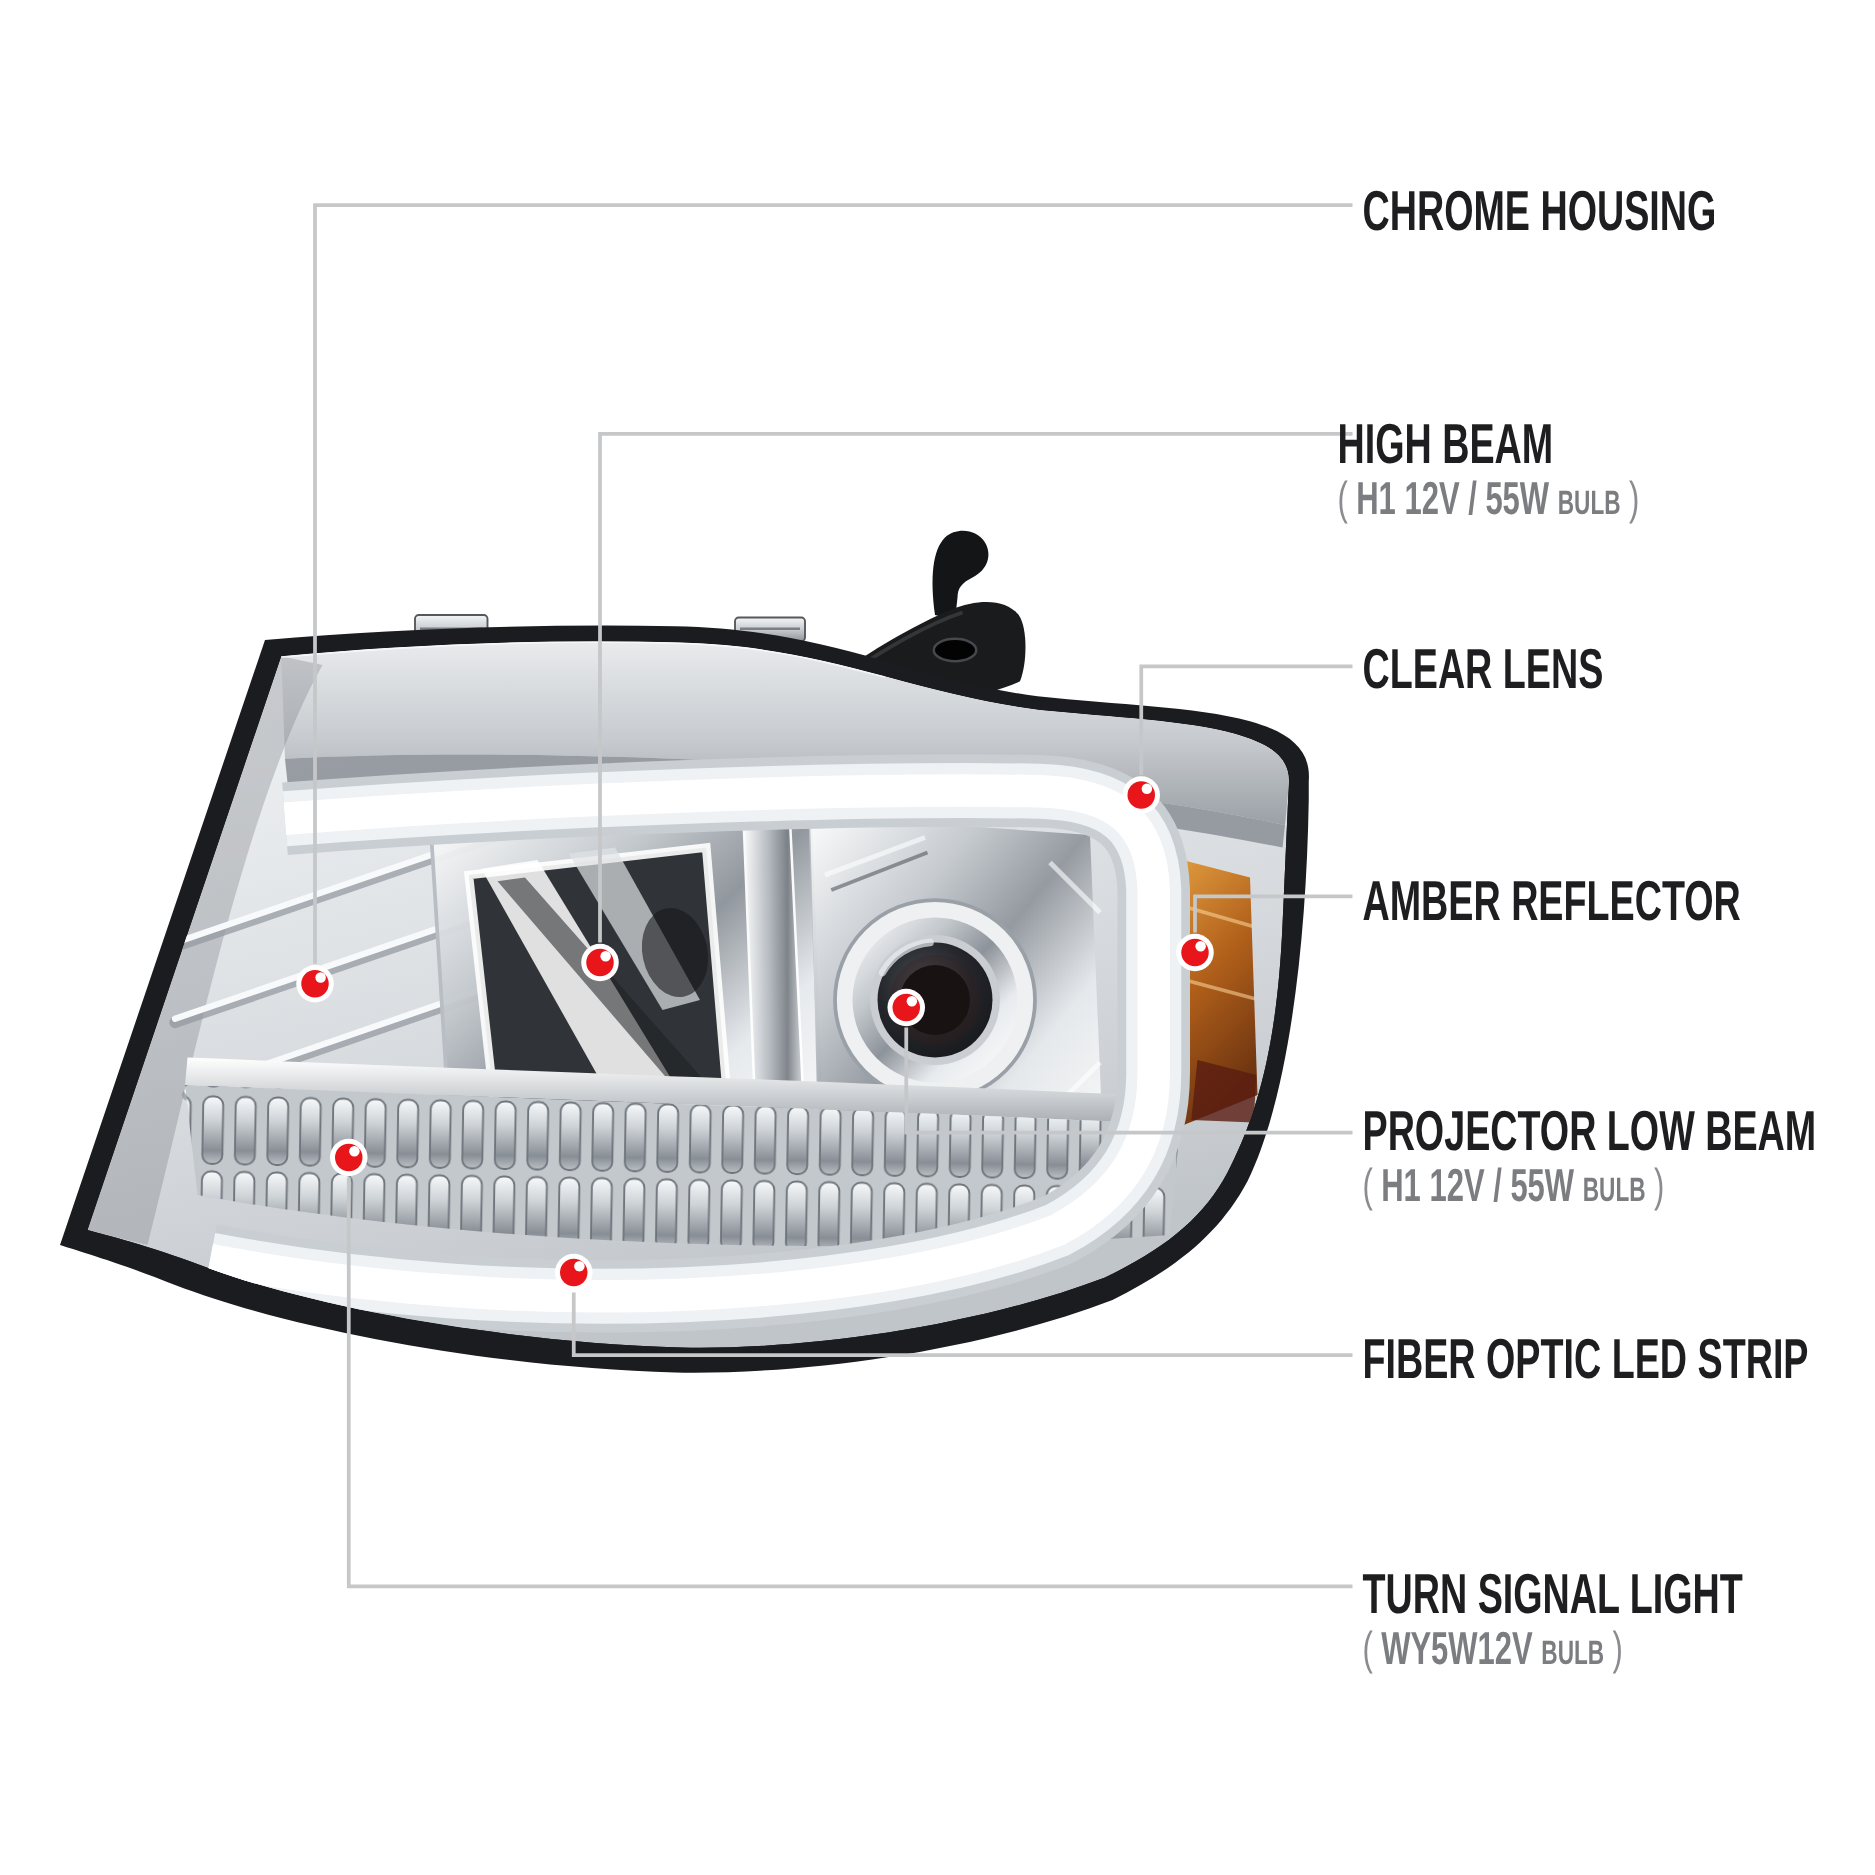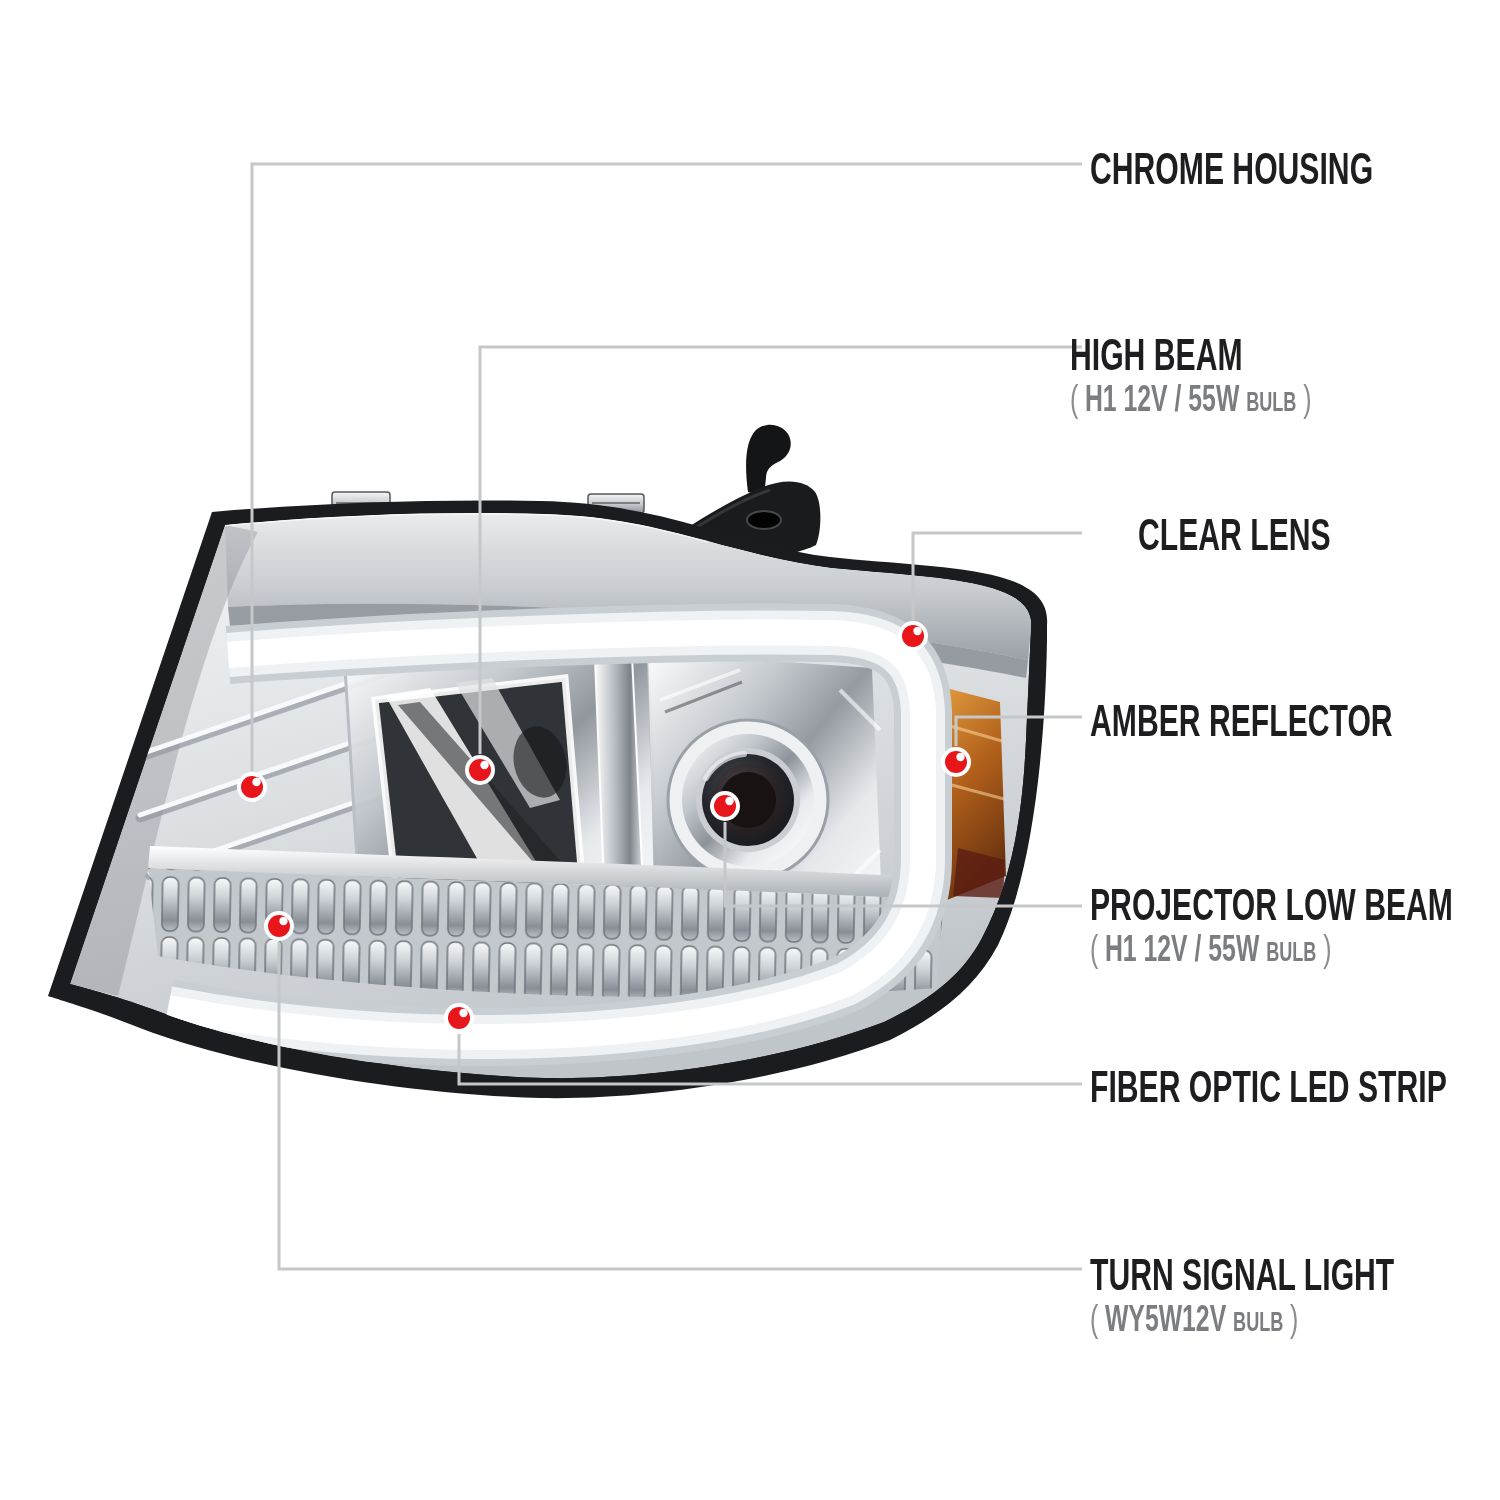--- a/index.html
+++ b/index.html
@@ -249,21 +249,21 @@
   </div>
 
   <div class="callout-label" style="left:1070px;top:332px">
     <div class="c-title">HIGH BEAM</div>
     <div class="c-spec">
       <span class="paren open">(</span><span>H1 12V / 55W</span>
       <span class="small">BULB</span><span class="paren close">)</span>
     </div>
   </div>
 
-  <div class="callout-label" style="left:1138px;top:512px">
+  <div class="callout-label" style="left:1090px;top:512px">
     <div class="c-title">CLEAR LENS</div>
   </div>
 
   <div class="callout-label" style="left:1090px;top:698px">
     <div class="c-title">AMBER REFLECTOR</div>
   </div>
 
   <div class="callout-label" style="left:1090px;top:882px">
     <div class="c-title">PROJECTOR LOW BEAM</div>
     <div class="c-spec">

